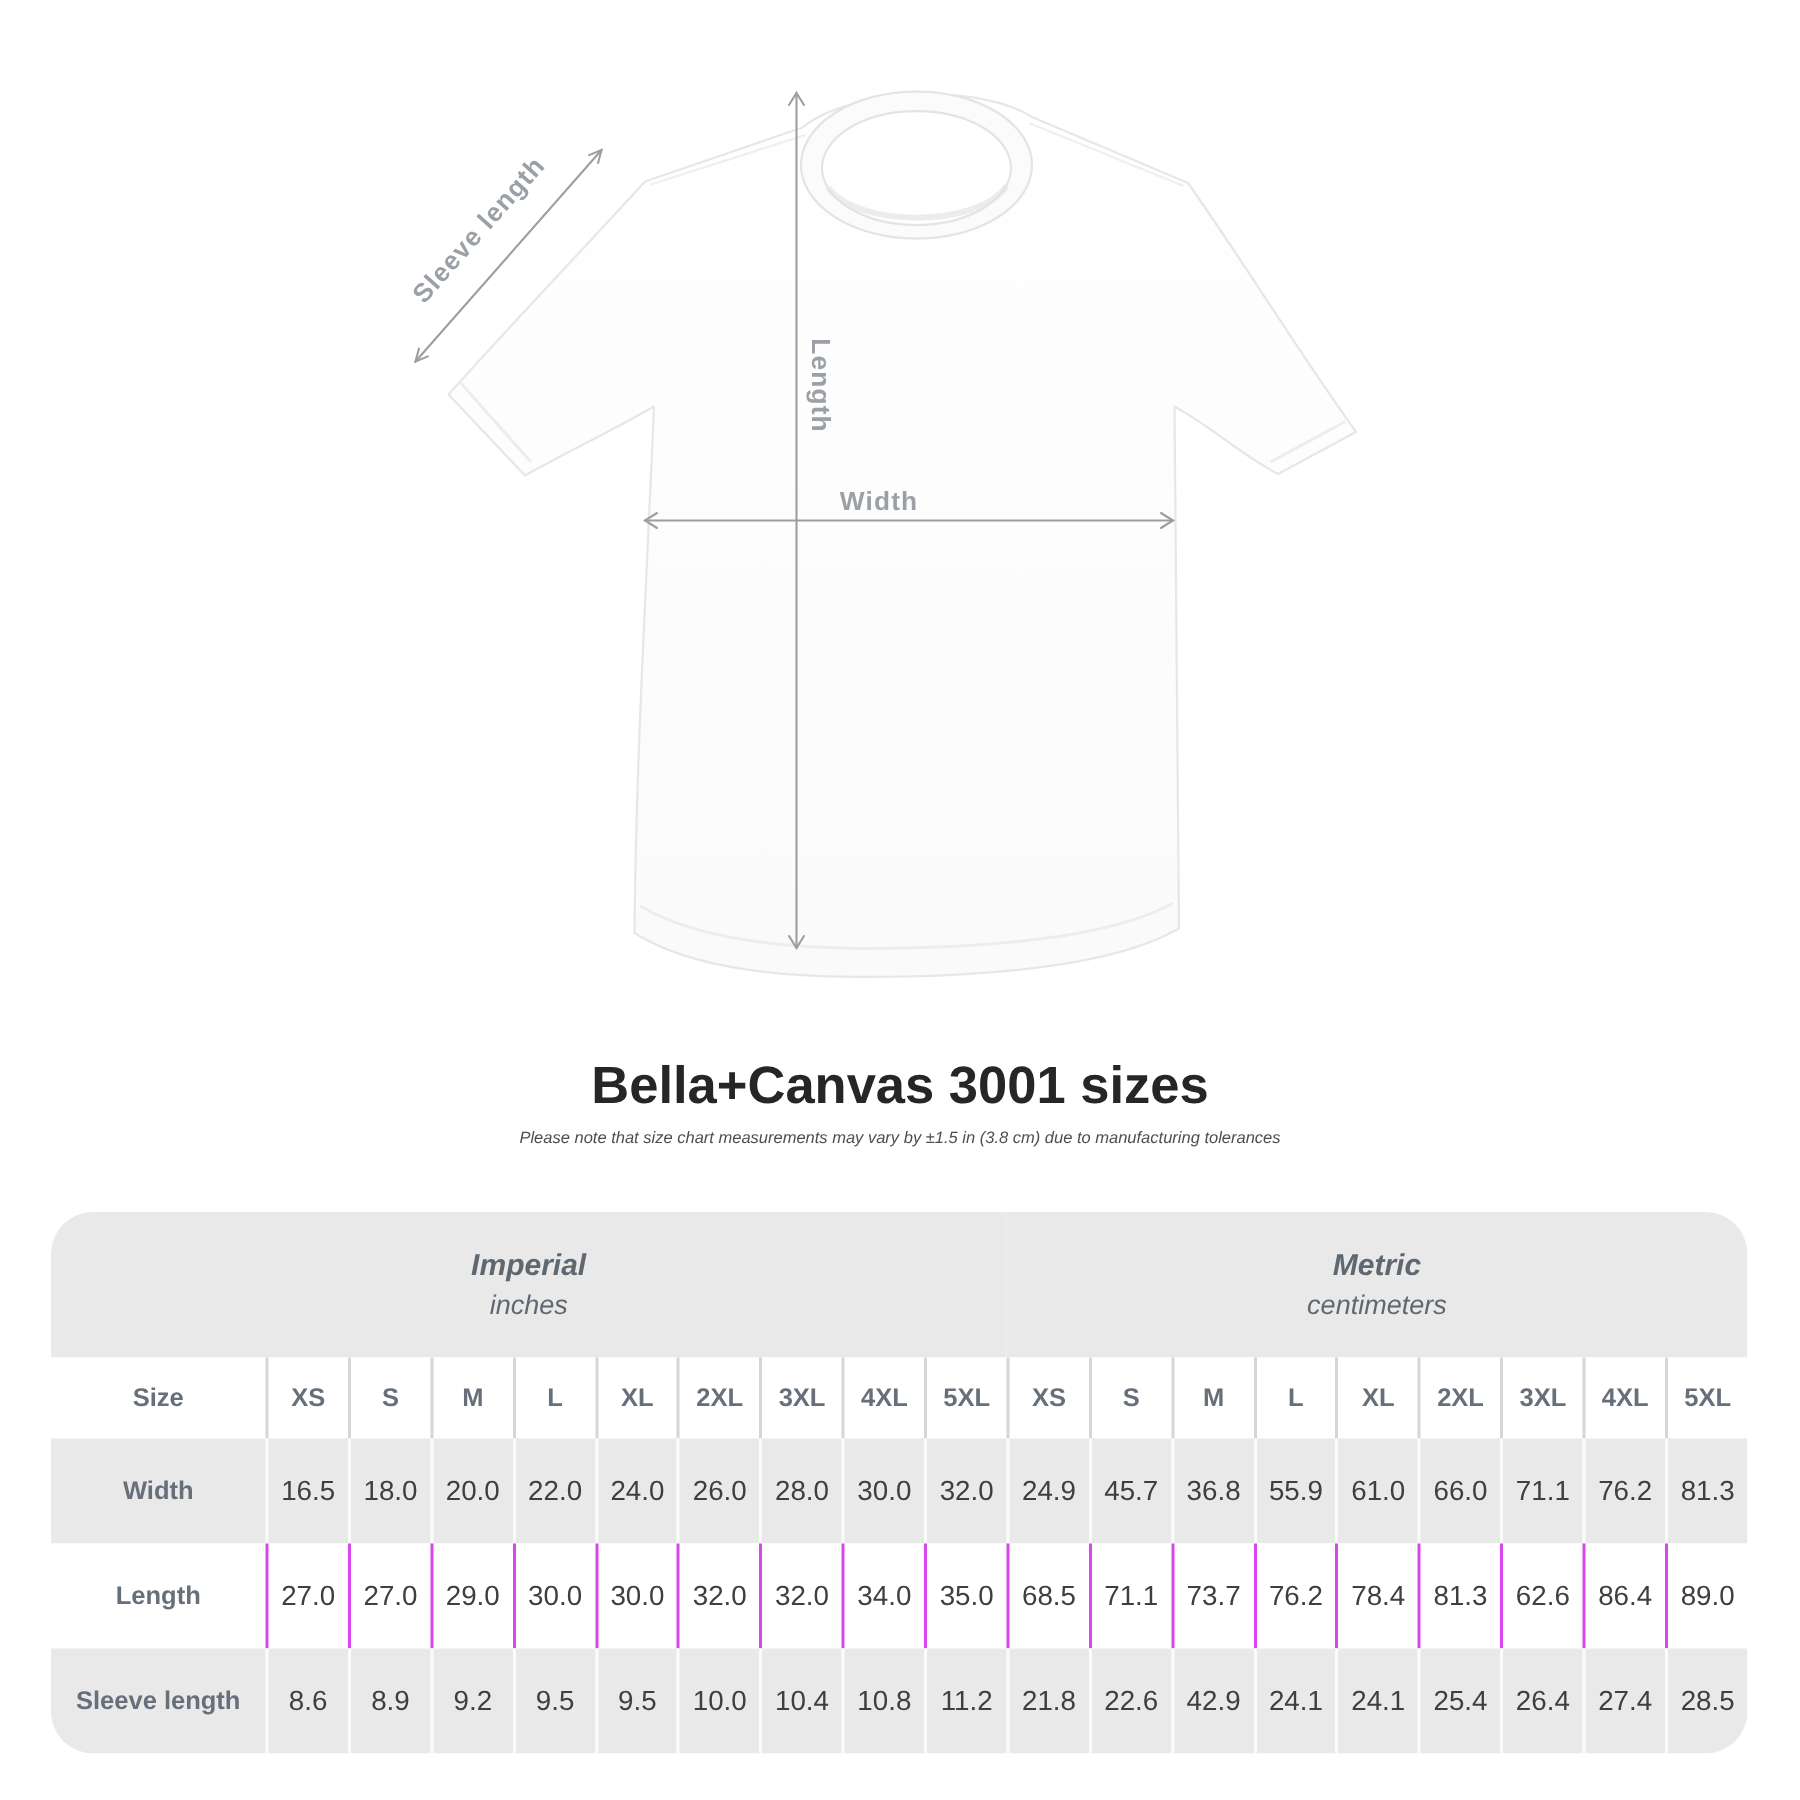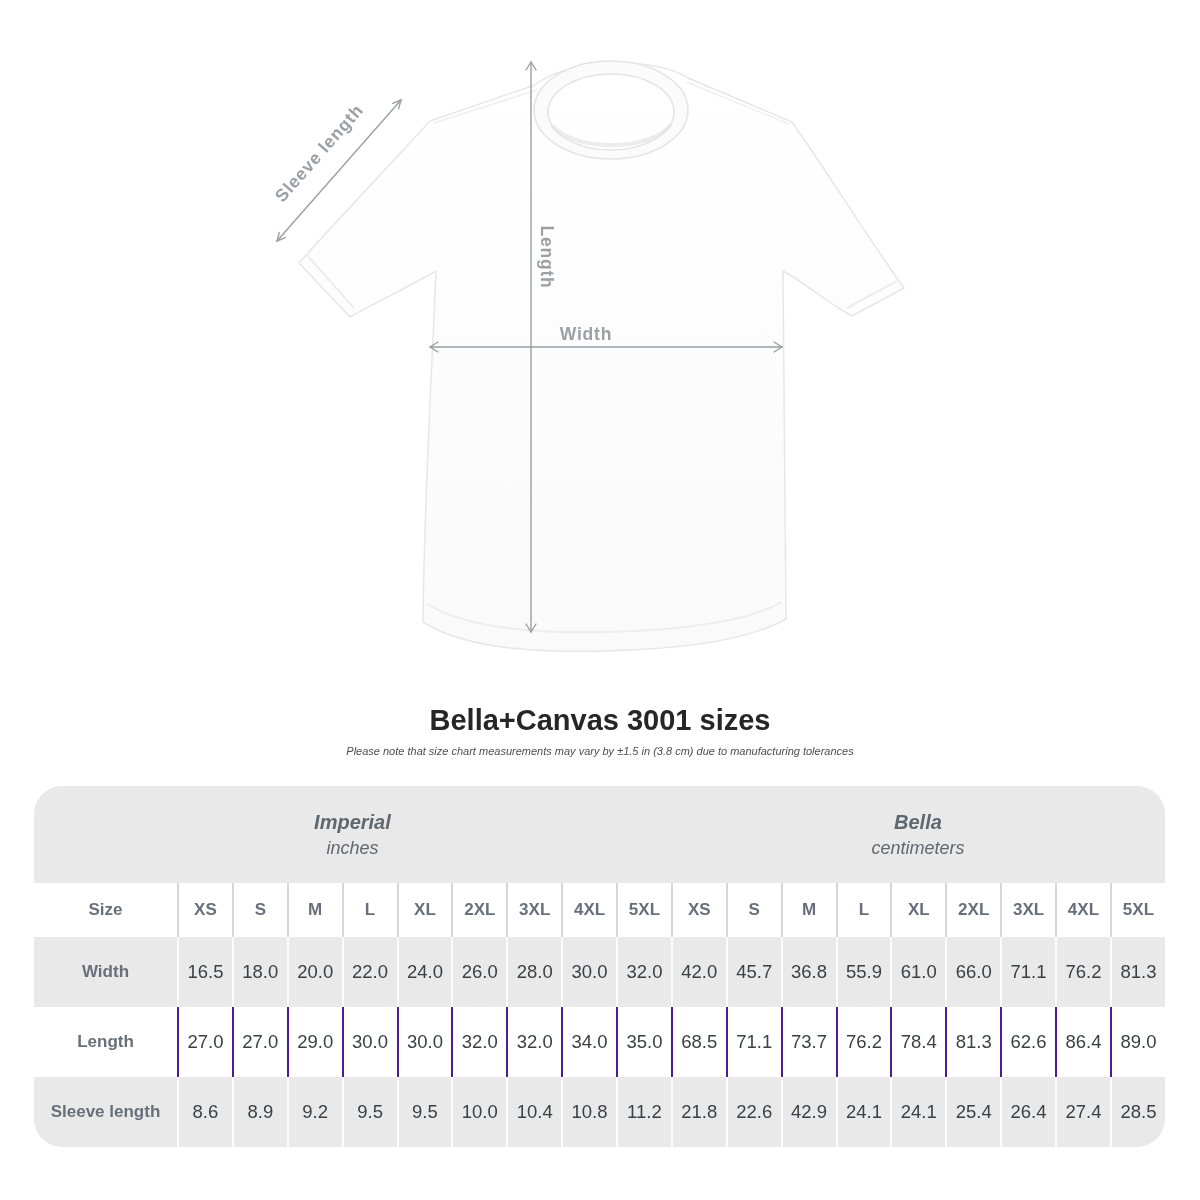--- a/index.html
+++ b/index.html
@@ -8,39 +8,39 @@
     font-family:"Liberation Sans","DejaVu Sans",sans-serif;
   }
   
   .diagram{position:absolute;top:0;left:0;}
   .meas-label{
     font-family:"Liberation Sans","DejaVu Sans",sans-serif;
     font-size:17.5px;font-weight:bold;fill:#9aa0a5;letter-spacing:.8px;
   }
   
   .heading{position:absolute;top:702px;left:0;width:1200px;text-align:center;}
-  .page-title{font-size:29px;font-weight:bold;color:#262626;line-height:1.25;margin:0;}
+  .page-title{font-size:35px;font-weight:bold;color:#262626;line-height:1.25;margin:0;}
   .page-subtitle{font-size:11px;font-style:italic;color:#4e4e4e;margin-top:7px;}
   
   .table-wrap{
-    position:absolute;top:786px;left:34px;width:1131px;
+    position:absolute;top:808px;left:34px;width:1131px;
     border-radius:28px;overflow:hidden;background:#fff;
   }
   table.size-table{width:100%;border-collapse:separate;border-spacing:0;table-layout:fixed;}
   th,td{padding:0;text-align:center;vertical-align:middle;font-weight:normal;}
   th.band{height:97px;background:#e9e9e9;}
   .band-name{font-size:20px;font-weight:bold;font-style:italic;color:#5f6870;}
   .band-unit{font-size:18px;font-style:italic;color:#5f6870;margin-top:4px;}
   tr.size-row th{height:54px;background:#fff;font-size:17px;font-weight:bold;color:#67707a;}
   tr.size-row th + th{border-left:2px solid #d6d6d6;}
   tbody th,tbody td{height:70px;}
   tbody th{font-size:17px;font-weight:bold;color:#67707a;}
   tbody td{font-size:18.5px;color:#3c4043;}
   tr.row-white{background:#fff;}
-  tr.row-white td,tr.row-white th + td{border-left:2px solid #4c1d95;}
+  tr.row-white td,tr.row-white th + td{border-left:2px solid #d946ef;}
   tr.row-gray{background:#e9e9e9;}
   tr.row-gray td{border-left:2px solid #fbfbfb;}
 </style>
 </head>
 <body>
 
 <div class="stage">
 
   <svg class="diagram" width="1200" height="688" viewBox="0 0 1200 688">
     <defs>
@@ -128,21 +128,21 @@
           <col>
           <col>
         </colgroup>
       <thead>
         <tr>
           <th class="band" colspan="10">
             <div class="band-name">Imperial</div>
             <div class="band-unit">inches</div>
           </th>
           <th class="band" colspan="9">
-            <div class="band-name">Bella</div>
+            <div class="band-name">Metric</div>
             <div class="band-unit">centimeters</div>
           </th>
         </tr>
         <tr class="size-row" id="size-row">
           <th>Size</th>
         <th>XS</th>
             <th>S</th>
             <th>M</th>
             <th>L</th>
             <th>XL</th>
@@ -166,21 +166,21 @@
             <th>Width</th>
             <td>16.5</td>
             <td>18.0</td>
             <td>20.0</td>
             <td>22.0</td>
             <td>24.0</td>
             <td>26.0</td>
             <td>28.0</td>
             <td>30.0</td>
             <td>32.0</td>
-            <td>42.0</td>
+            <td>24.9</td>
             <td>45.7</td>
             <td>36.8</td>
             <td>55.9</td>
             <td>61.0</td>
             <td>66.0</td>
             <td>71.1</td>
             <td>76.2</td>
             <td>81.3</td>
           </tr>
           <tr class="row-white">

